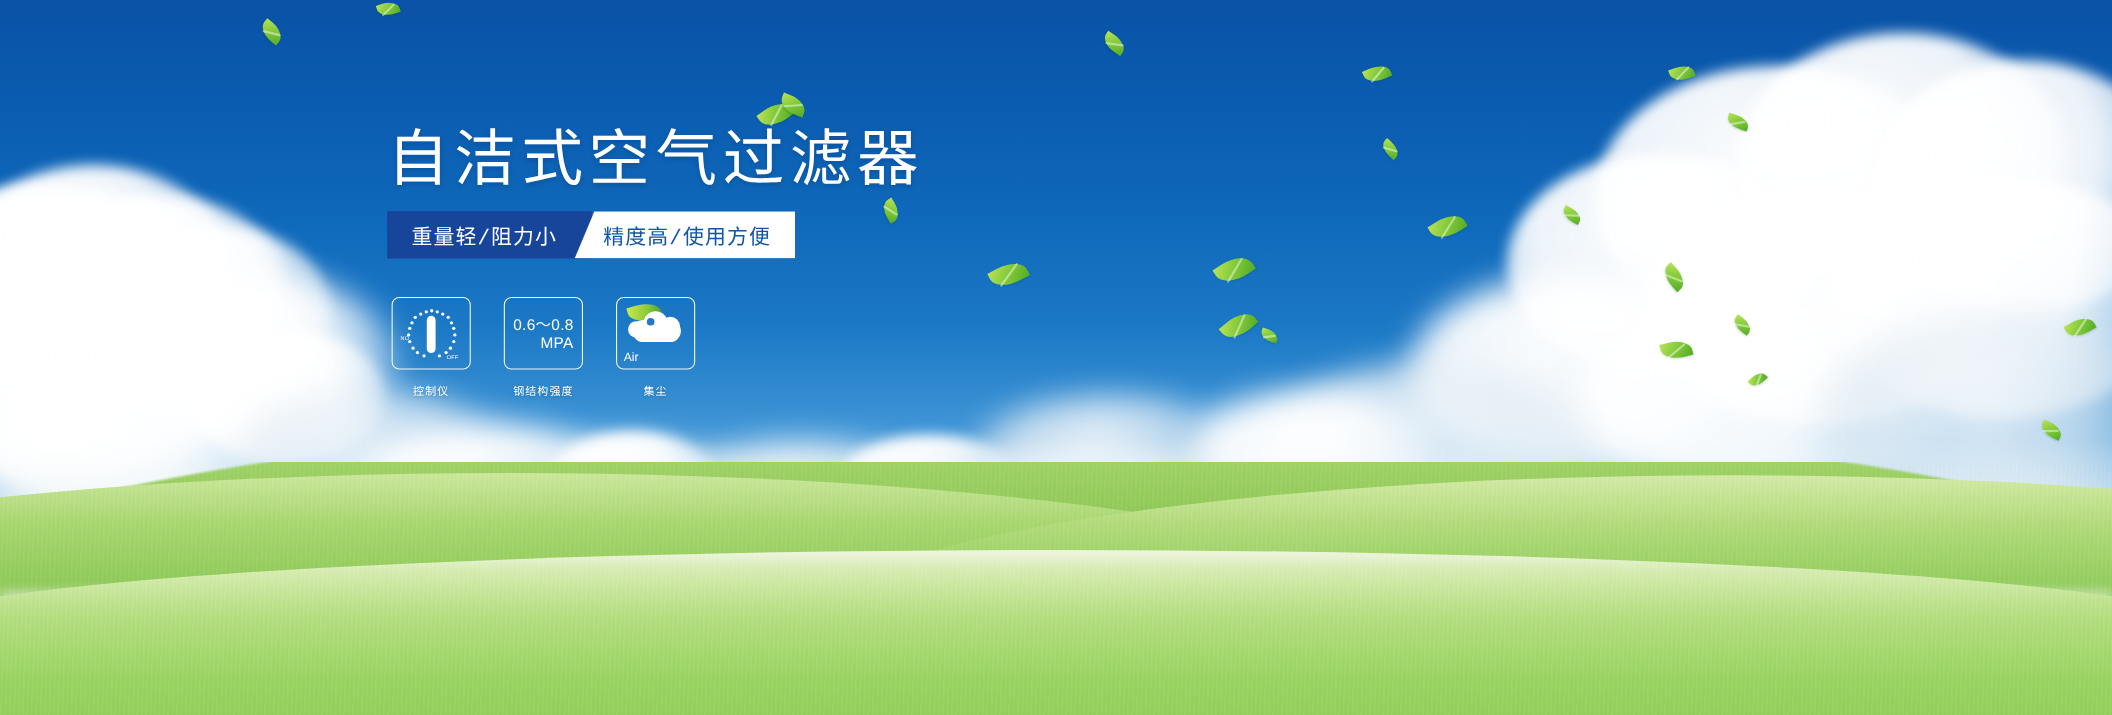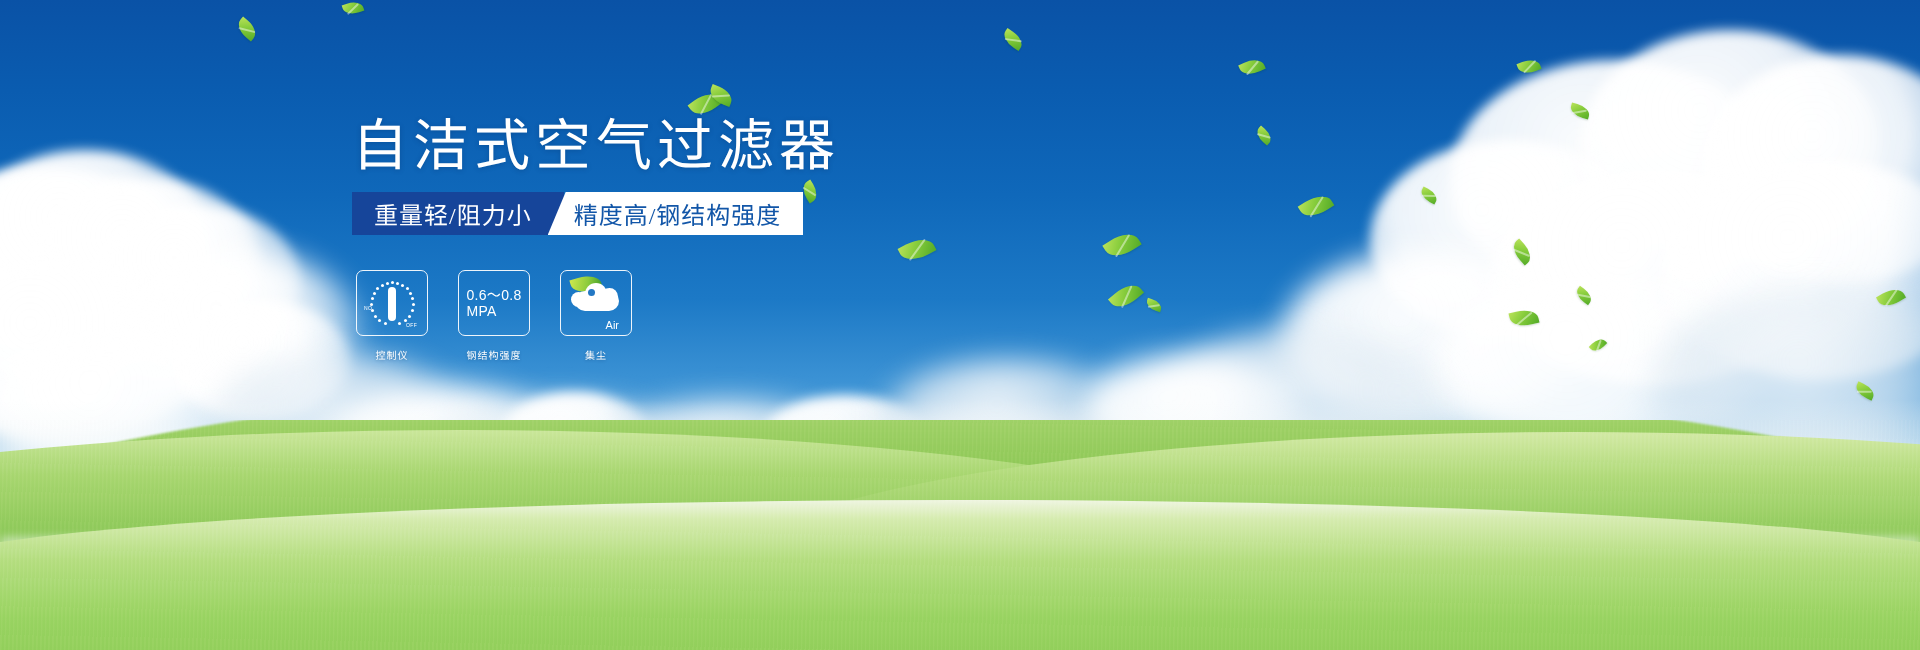--- a/index.html
+++ b/index.html
@@ -131,23 +131,23 @@
     white-space:nowrap;
     font-family:"DejaVu Sans","Liberation Sans",sans-serif;
   }
 
   .pills{
     position:absolute;left:352px;top:192px;
     display:flex;align-items:stretch;height:43px;
   }
   .pill{
     display:flex;align-items:center;justify-content:center;
-    font-size:24px;letter-spacing:1px;
+    font-size:19px;letter-spacing:1px;
     padding:0 22px;height:43px;white-space:nowrap;
-    font-family:Liberation Serif, serif;
+    font-family:Liberation Mono, monospace;
   }
   .pill-a{
     background:#16459a;color:#ffffff;
     padding-right:32px;
   }
   .pill-b{
     background:#ffffff;color:#1256a8;
     margin-left:-16px;
     clip-path:polygon(18px 0,100% 0,100% 100%,0 100%);
     padding-left:26px;padding-right:22px;
@@ -163,21 +163,21 @@
     width:72px;height:66px;
     border:1.6px solid rgba(255,255,255,.92);
     border-radius:7px;
     display:flex;flex-direction:column;
     align-items:center;justify-content:center;
     color:#ffffff;
     position:relative;
     overflow:hidden;
   }
   .fbox-text{
-    font-size:14px;line-height:16px;text-align:left;
+    font-size:14px;line-height:16px;text-align:right;
     font-family:"Liberation Sans",sans-serif;
     letter-spacing:.3px;
   }
   .fbox-text .cn{font-size:14px;font-family:"DejaVu Sans",sans-serif;}
   .flabel{
     margin-top:11px;font-size:10px;color:#ffffff;white-space:nowrap;
     letter-spacing:1px;
     font-family:"DejaVu Sans","Liberation Sans",sans-serif;
     text-shadow:0 1px 3px rgba(0,40,90,.3);
   }
@@ -235,21 +235,21 @@
   }
   .cloudicon .c-b3{
     position:absolute;left:4px;top:14px;width:15px;height:15px;
     background:#fff;border-radius:50%;
   }
   .cloudicon .c-gap{
     position:absolute;left:21px;top:11px;width:7px;height:7px;
     background:#2478c4;border-radius:50%;
   }
   .cloudicon .airtext{
-    position:absolute;left:0;right:6px;bottom:-3px;text-align:right;
+    position:absolute;left:0;right:16px;bottom:-3px;text-align:left;
     font-size:11px;color:#fff;font-family:"Liberation Sans",sans-serif;
   }
 </style>
 </head>
 <body>
 
 <div class="banner">
 
   <div class="sky"></div>
 
@@ -319,21 +319,21 @@
   <div class="leaf" style="left:1570px;top:105px;width:20px;height:12px;transform:rotate(16deg);"></div>
   <div class="leaf" style="left:1878px;top:290px;width:26px;height:15px;transform:rotate(-30deg);"></div>
   <div class="leaf" style="left:1855px;top:385px;width:20px;height:12px;transform:rotate(25deg);"></div>
 
   <div class="content">
 
     <div class="title">自洁式空气过滤器</div>
 
     <div class="pills">
       <div class="pill pill-a">重量轻/阻力小</div>
-      <div class="pill pill-b">精度高/钢结构强度</div>
+      <div class="pill pill-b">精度高/使用方便</div>
     </div>
 
     <div class="features">
 
       <div class="feature">
         <div class="fbox">
           <div class="dial">
             <div class="dot" style="transform:translate(0px,-21px)"></div>
             <div class="dot" style="transform:translate(5px,-20px)"></div>
             <div class="dot" style="transform:translate(10px,-18px)"></div>

